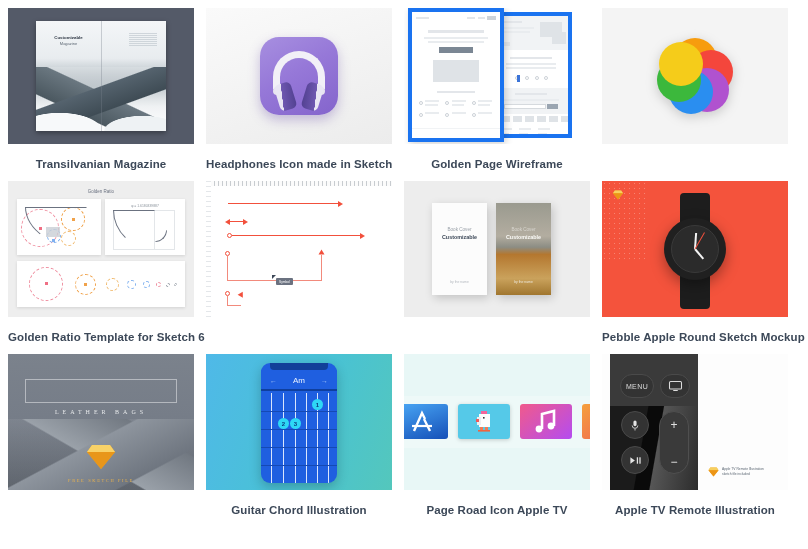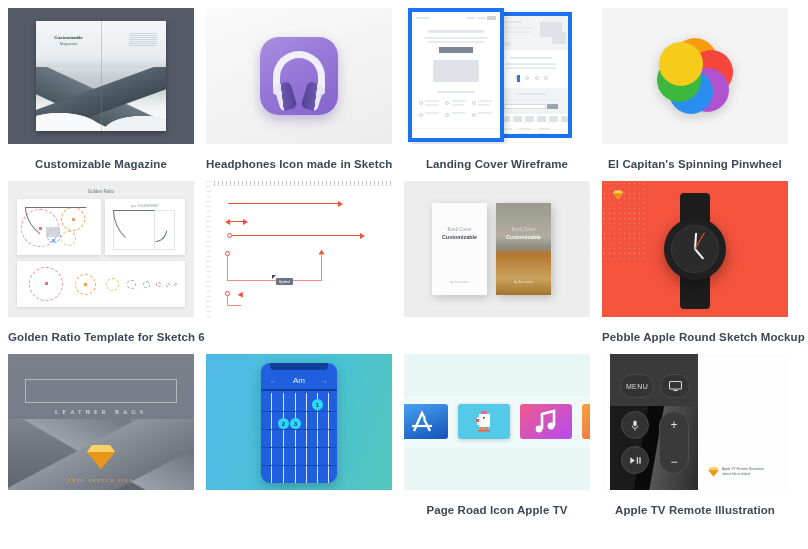--- a/index.html
+++ b/index.html
@@ -219,21 +219,21 @@
       <div class="mag-bg"></div>
       <div class="mag-spread">
         <div class="mag-mount"></div>
         <div class="mag-title">
           <span>Customizable</span>
           <small>Magazine</small>
         </div>
         <div class="mag-block"></div>
       </div>
     </div>
-    <div class="caption">Customizable Magazine</div>
+    <div class="caption">Transilvanian Magazine</div>
   </div>
 
   <div class="card">
     <div class="thumb">
       <div class="hp-bg"></div>
       <div class="hp-icon">
         <div class="hp-band"></div>
         <div class="hp-cupL"></div>
         <div class="hp-cupR"></div>
       </div>
@@ -305,36 +305,35 @@
           <div class="wf-dot" style="left:8%;top:101px;"></div>
           <div class="wf-line" style="left:15%;top:100px;width:16%;"></div>
           <div class="wf-dot" style="left:38%;top:101px;"></div>
           <div class="wf-line" style="left:45%;top:100px;width:16%;"></div>
           <div class="wf-dot" style="left:68%;top:101px;"></div>
           <div class="wf-line" style="left:75%;top:100px;width:16%;"></div>
           <div class="wf-sec" style="top:116px;height:1px;"></div>
         </div>
       </div>
     </div>
-    <div class="caption">Landing Cover Wireframe</div>
+    <div class="caption">Golden Page Wireframe</div>
   </div>
 
   <div class="card">
     <div class="thumb">
       <div class="pw-bg"></div>
       <div class="pw-wrap">
         <div class="pw-c" style="left:16px;top:0;background:#f79c0e;"></div>
         <div class="pw-c" style="left:32px;top:12px;background:#f4463c;"></div>
         <div class="pw-c" style="left:28px;top:30px;background:#b052cf;"></div>
         <div class="pw-c" style="left:12px;top:32px;background:#2a8ef0;"></div>
         <div class="pw-c" style="left:0;top:20px;background:#3cb83c;"></div>
         <div class="pw-c" style="left:2px;top:4px;background:#f5cc1a;"></div>
       </div>
     </div>
-    <div class="caption">El Capitan's Spinning Pinwheel</div>
   </div>
 
   <div class="card">
     <div class="thumb">
       <div class="gr-bg"></div>
       <div class="gr-lab">Golden Ratio</div>
       <div class="gr-panel" style="left:9px;top:18px;width:84px;height:56px;">
         <div class="gr-c" style="left:4px;top:10px;width:38px;height:38px;border-color:#ef8fa0;"></div>
         <div class="gr-c" style="left:44px;top:8px;width:24px;height:24px;border-color:#f0a24a;"></div>
         <div class="gr-c" style="left:44px;top:32px;width:15px;height:15px;border-color:#f0b86a;"></div>
@@ -463,20 +462,21 @@
         <div class="gt-string" style="left:67px;"></div>
         <div class="gt-fret" style="top:48px;"></div>
         <div class="gt-fret" style="top:66px;"></div>
         <div class="gt-fret" style="top:84px;"></div>
         <div class="gt-fret" style="top:102px;"></div>
         <div class="gt-fin" style="left:51px;top:36px;">1</div>
         <div class="gt-fin" style="left:17px;top:55px;">2</div>
         <div class="gt-fin" style="left:29px;top:55px;">3</div>
       </div>
     </div>
+    <div class="caption">Guitar Chord Illustration</div>
   </div>
 
   <div class="card">
     <div class="thumb">
       <div class="cr-bg"></div>
       <div class="cr-strip"></div>
       <div class="cr-tile cr-appstore">
         <svg viewBox="0 0 52 35" width="52" height="35">
           <path d="M18 27 L26 9 L29 15" stroke="#fff" stroke-width="2.4" fill="none"></path>
           <path d="M34 27 L28 15" stroke="#fff" stroke-width="2.4" fill="none"></path>

